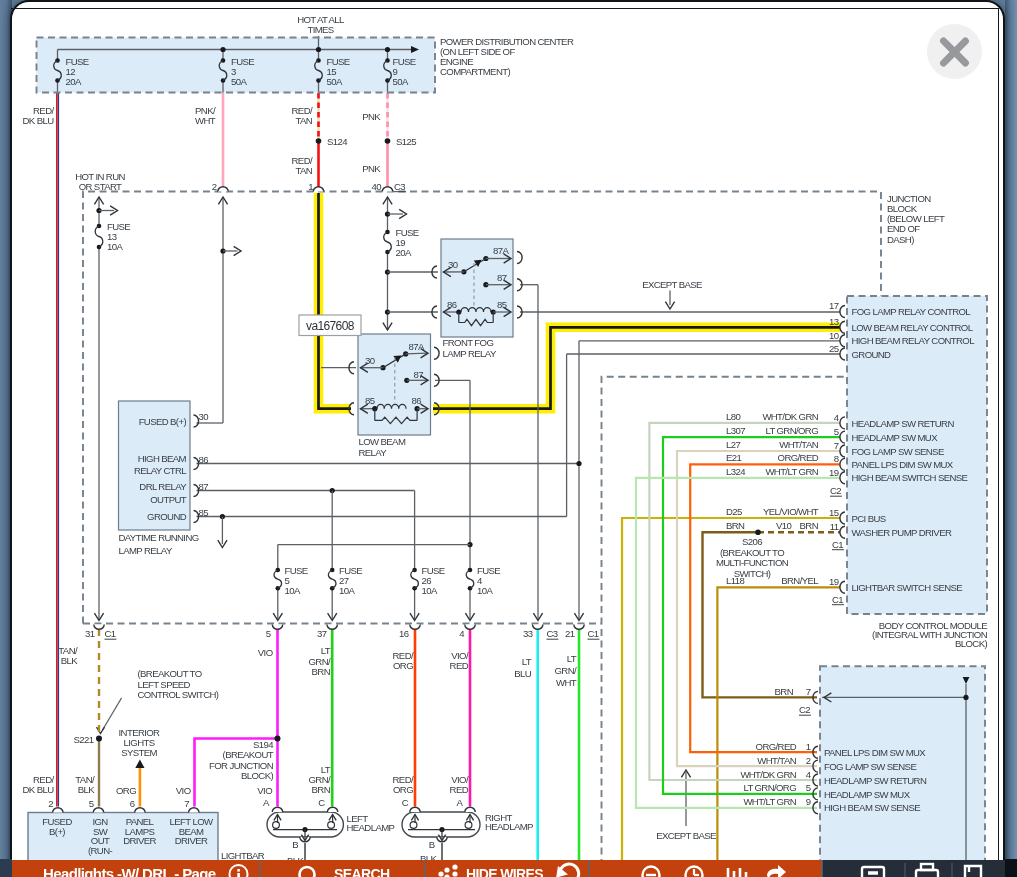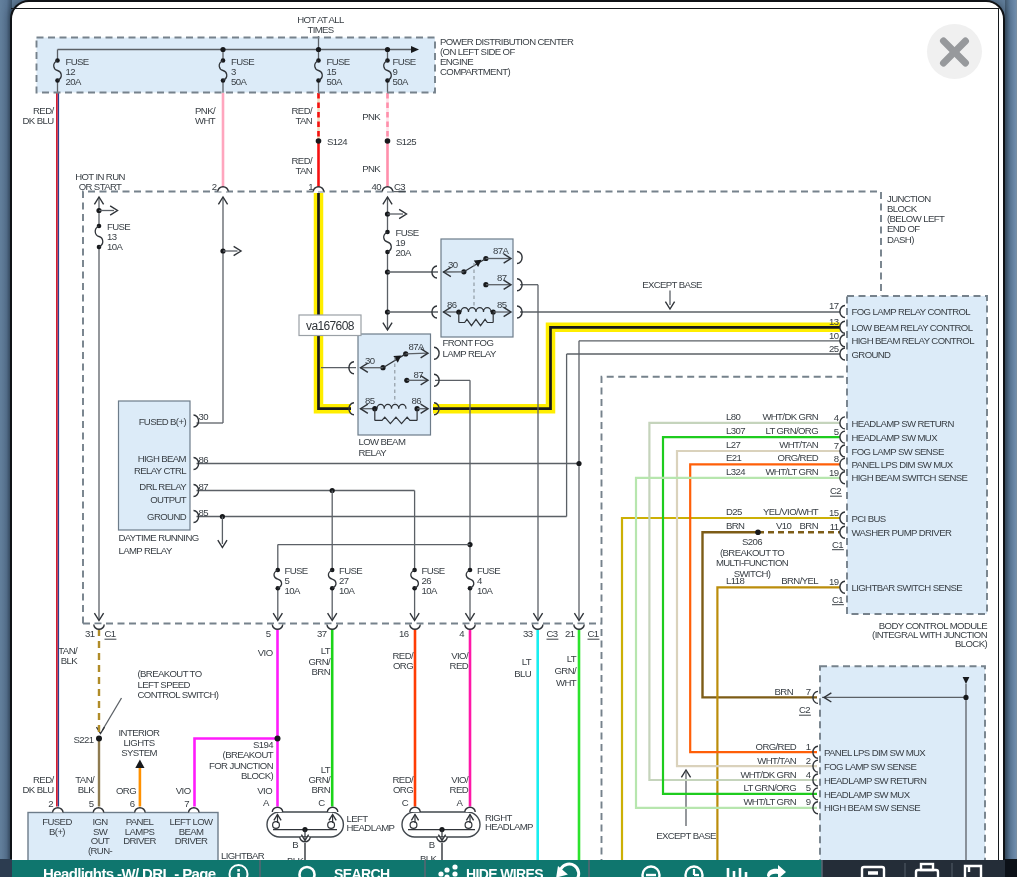--- a/index.html
+++ b/index.html
@@ -4,21 +4,21 @@
 #bgL{position:absolute;left:0;top:0;width:12px;height:877px;background:linear-gradient(90deg,#63809d 0%,#5a7694 55%,#3a526a 100%)}
 #bgR{position:absolute;left:1005px;top:0;width:12px;height:877px;background:linear-gradient(90deg,#42596f 0%,#5d7b9a 45%,#708dac 92%,#7e8b95 100%)}
 #bgLb{position:absolute;left:0;top:859px;width:12px;height:18px;background:#2c3c50}
 #bgRb{position:absolute;left:1005px;top:859px;width:12px;height:18px;background:#0c1118}
 #dialog{position:absolute;left:10px;top:0px;width:995px;height:897px;background:#ffffff;border:2.4px solid #0f1216;border-radius:19px;box-shadow:0 0 9px rgba(10,20,30,.5);box-sizing:border-box}
 #inner{position:absolute;left:11px;top:8px;width:988px;height:869px;border-top:1.8px solid #14181c;border-right:1.8px solid #14181c;box-sizing:border-box}
 #diag{position:absolute;left:0;top:0;width:1017px;height:877px}
 #close{position:absolute;left:927px;top:24px;width:55px;height:55px;border-radius:50%;background:#f0f0f0}
 #close:before,#close:after{content:"";position:absolute;left:24.2px;top:8.5px;width:6.8px;height:38px;border-radius:3.4px;background:#97999c}
 #close:before{transform:rotate(45deg)}#close:after{transform:rotate(-45deg)}
-#toolbar{position:absolute;left:11px;top:860px;width:994px;height:17px;background:#0f766e;overflow:hidden}
+#toolbar{position:absolute;left:11px;top:860px;width:994px;height:17px;background:#c2410c;overflow:hidden}
 </style></head><body>
 <div id="bgL"></div>
 <div id="bgR"></div>
 <div id="dialog"></div>
 <div id="diag">
     <svg width="1017" height="877" viewBox="0 0 1017 877" style="position:absolute;left:0;top:0" font-family="Liberation Sans, sans-serif">
       <style>text{letter-spacing:-0.62px}</style>
       <g>
         <rect x="36.5" y="37.5" width="398.5" height="55" fill="#dcebf8" stroke="none" stroke-width="1.2"></rect>
         <rect x="847" y="296" width="140" height="318" fill="#dcebf8" stroke="none" stroke-width="1.2"></rect>

